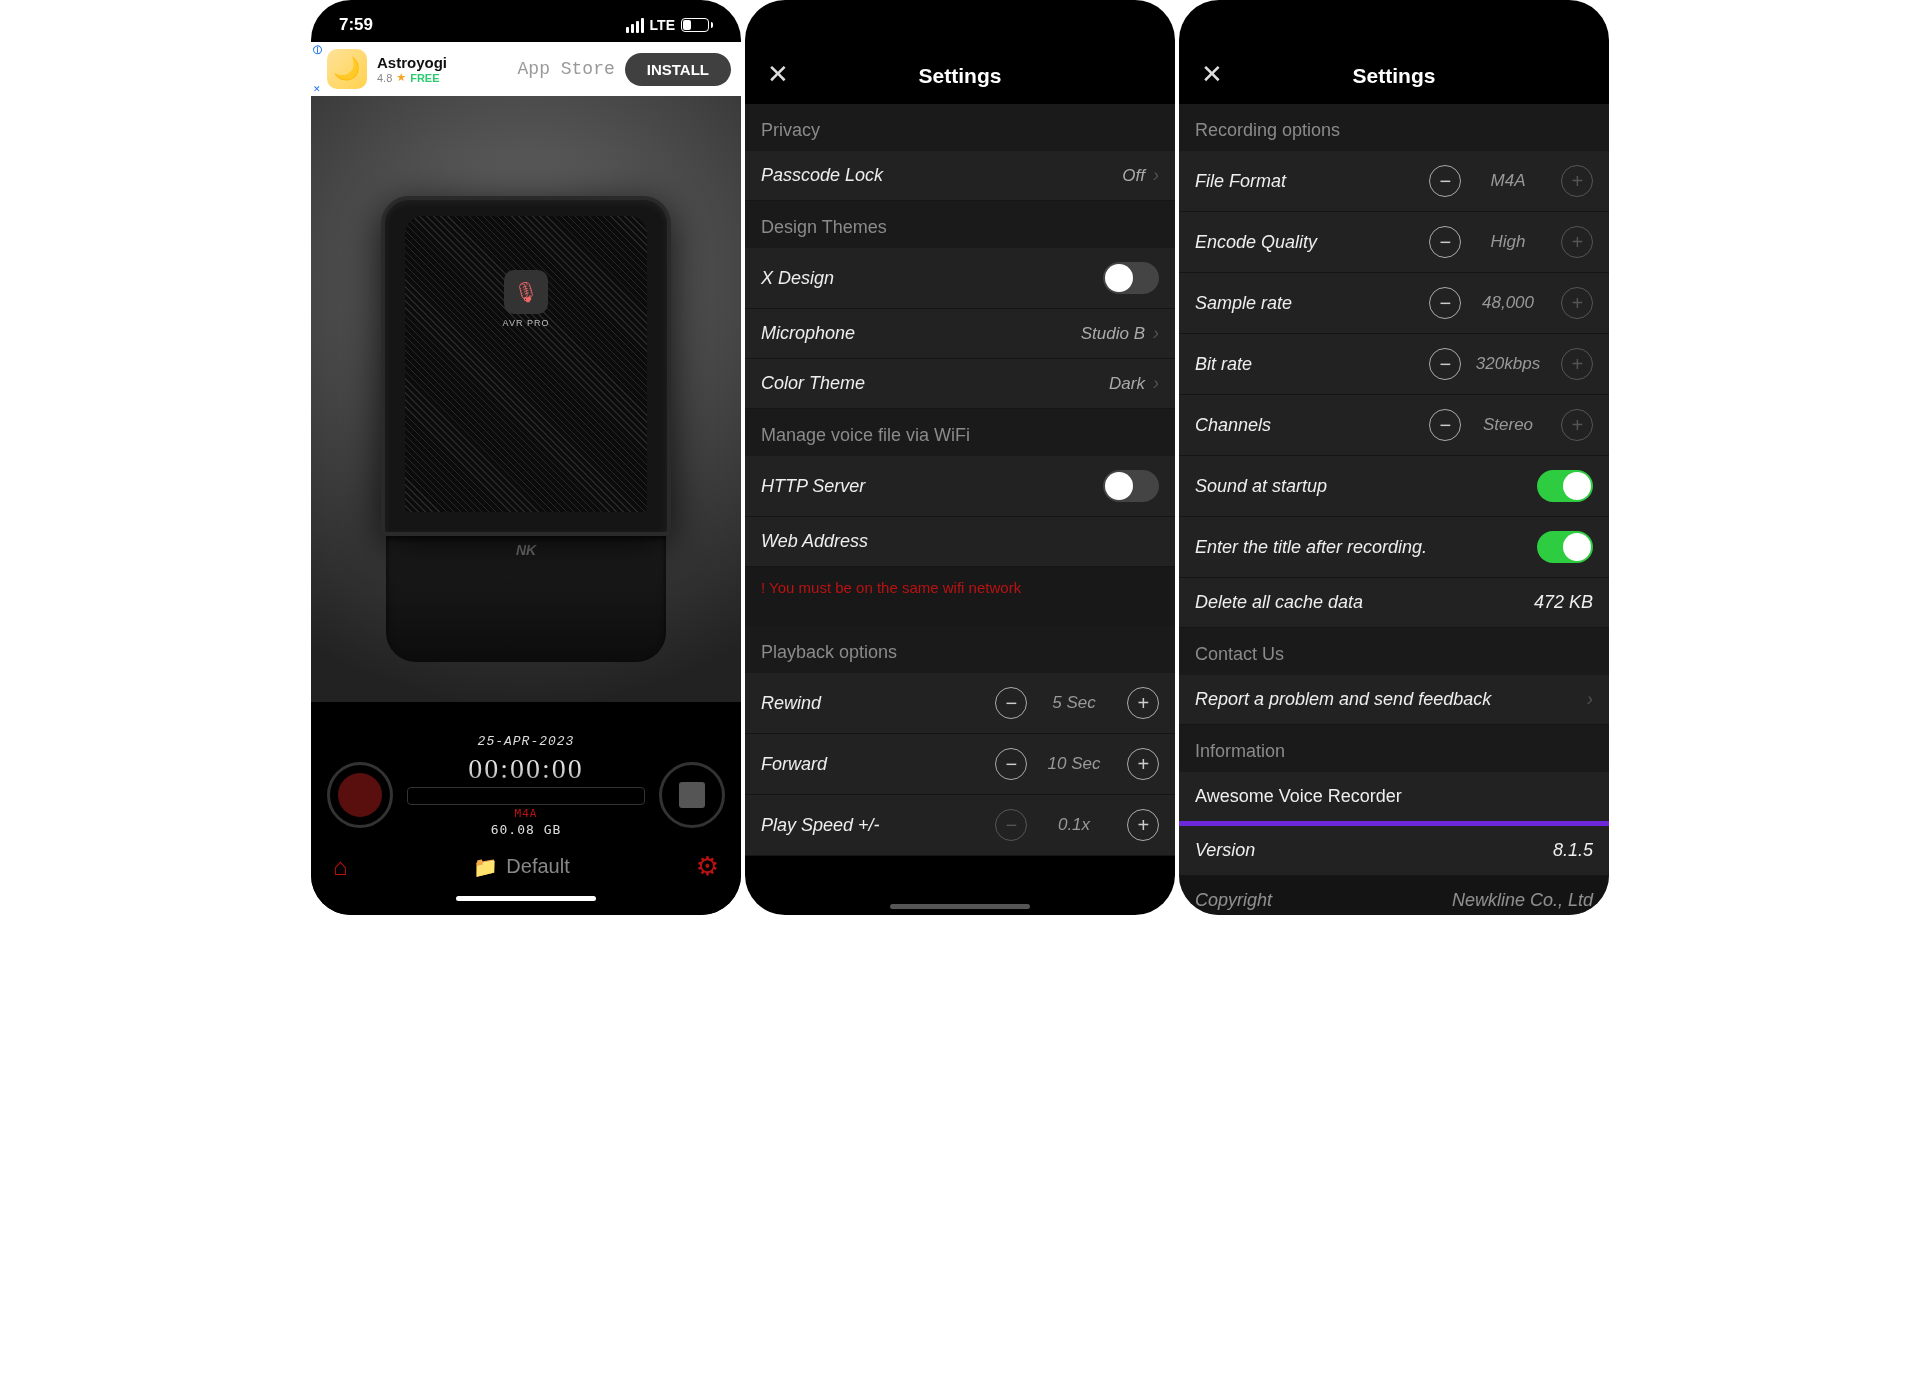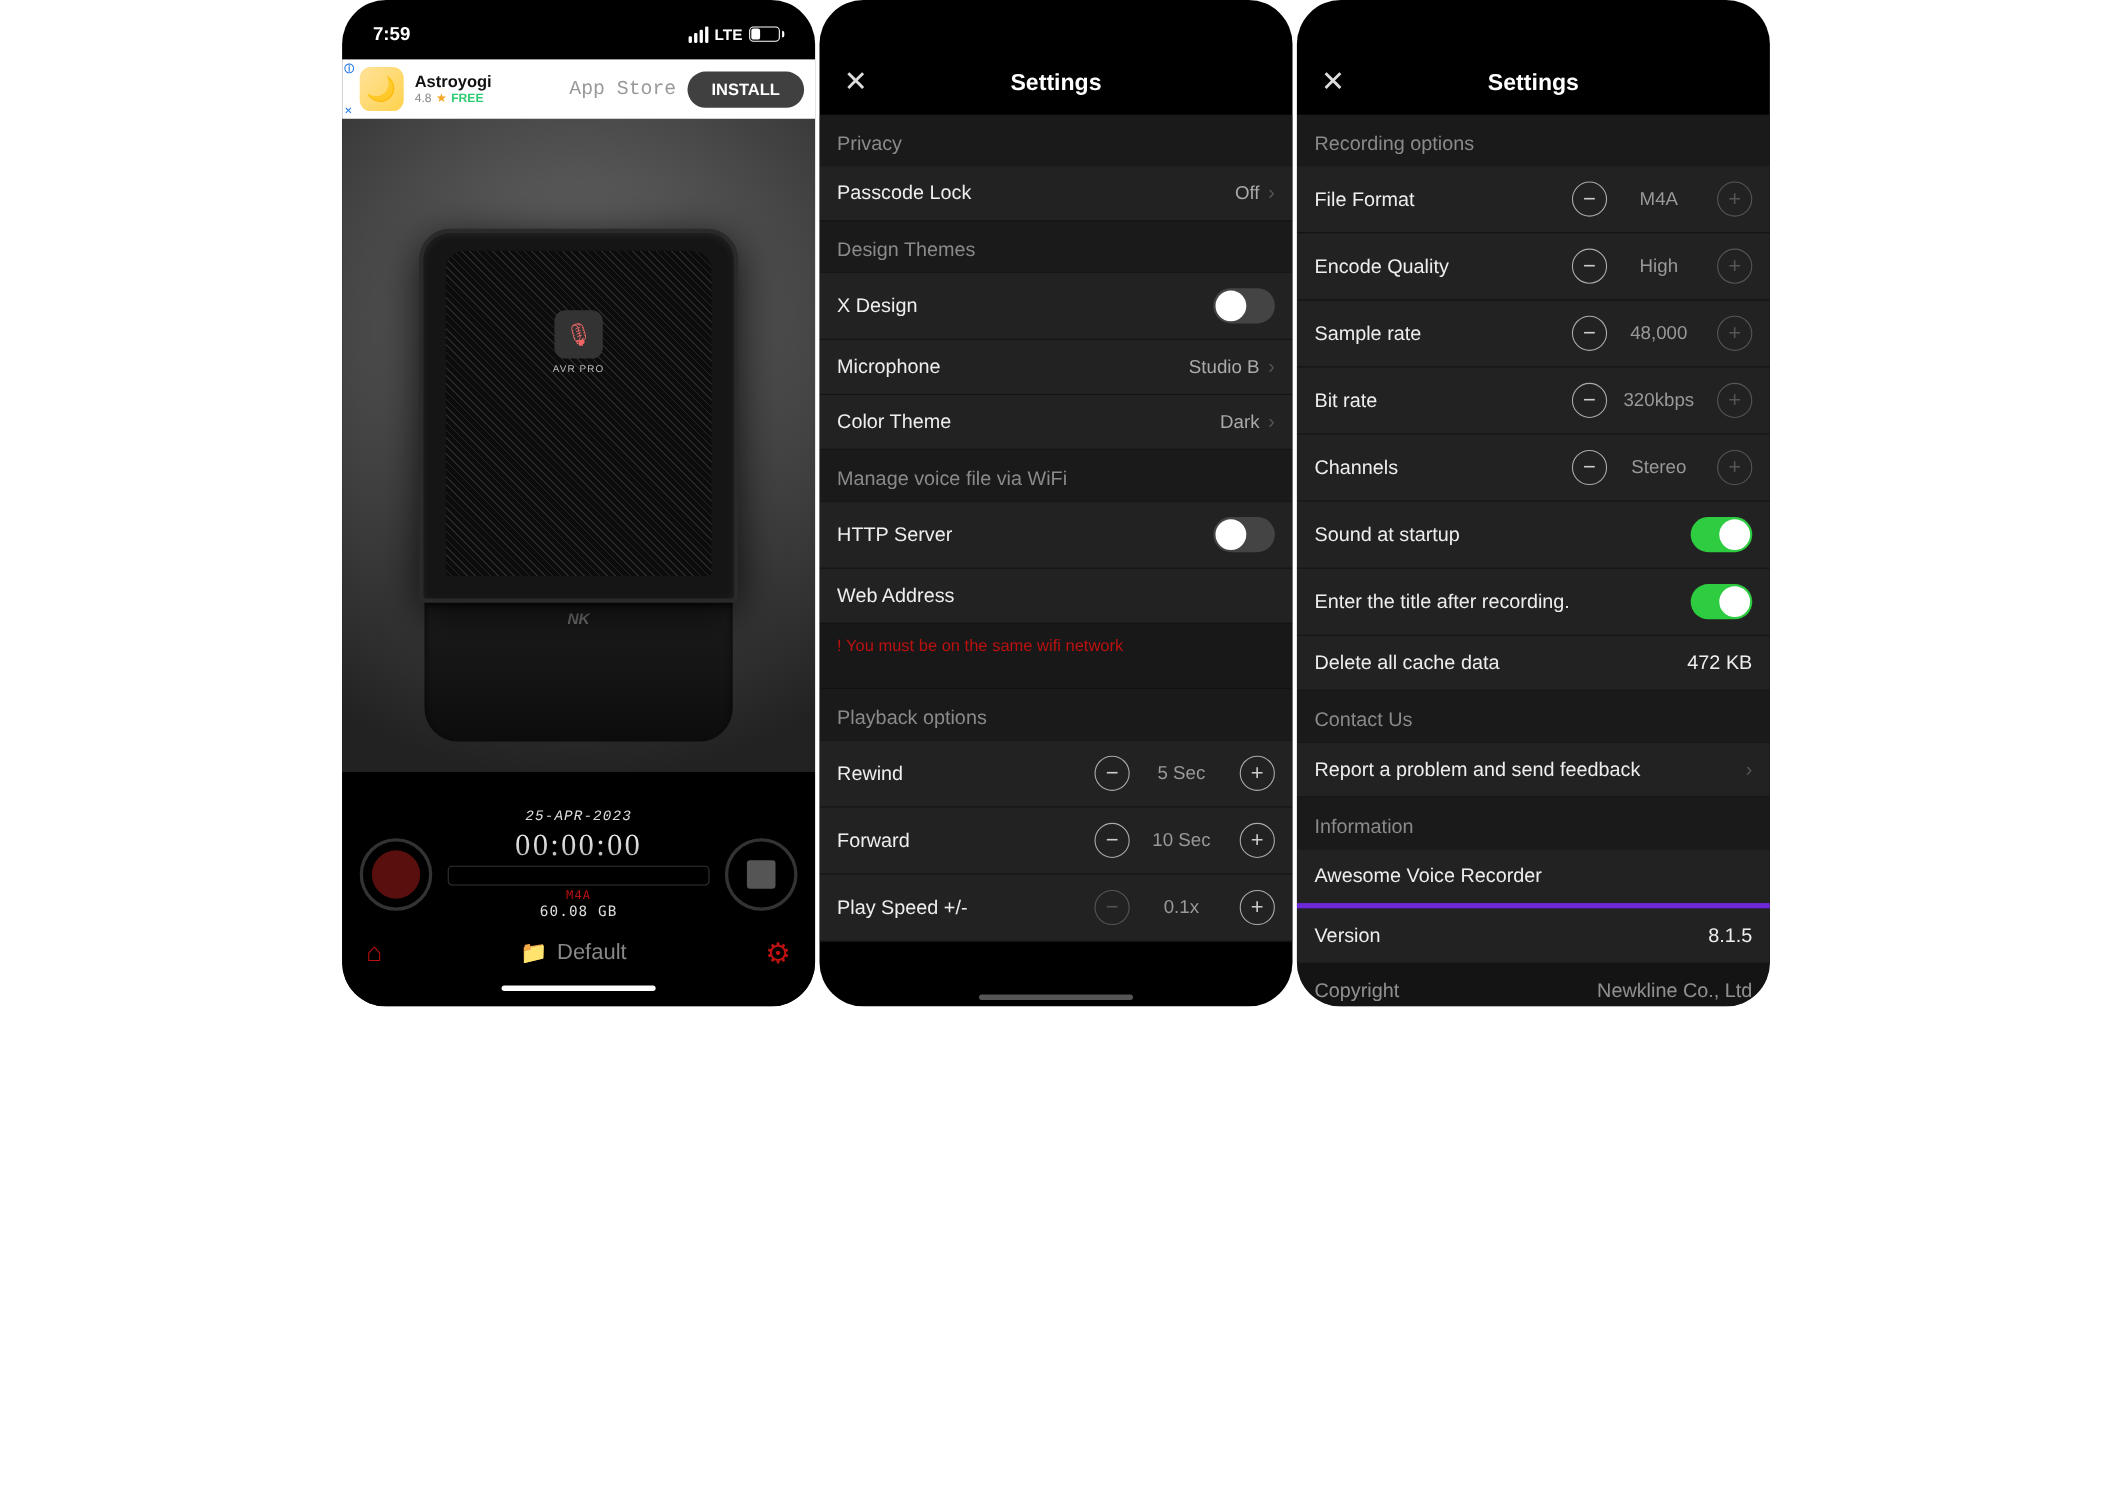--- a/index.html
+++ b/index.html
@@ -1,21 +1,21 @@
 <!DOCTYPE html>
 <html><head>
 <meta charset="utf-8">
 <style>
   * { margin: 0; padding: 0; box-sizing: border-box; }
   body { background: #fff; font-family: -apple-system, 'Helvetica Neue', sans-serif; display: flex; justify-content: center; }
   .wrap { display: flex; gap: 4px; padding: 0; }
   .phone { width: 430px; height: 915px; background: #000; border-radius: 40px; overflow: hidden; position: relative; display: flex; flex-direction: column; }
 
   
-  .status-bar { height: 54px; display: flex; align-items: center; justify-content: space-between; padding: 8px 28px 0; color: #fff; font-size: 17px; font-weight: 600; }
+  .status-bar { height: 42px; display: flex; align-items: center; justify-content: space-between; padding: 8px 28px 0; color: #fff; font-size: 17px; font-weight: 600; }
   .status-right { display: flex; align-items: center; gap: 6px; font-size: 14px; font-weight: 700; }
   .signal { display: flex; gap: 2px; align-items: flex-end; }
   .signal span { width: 3px; background: #fff; border-radius: 1px; }
   .signal span:nth-child(1){height:6px}.signal span:nth-child(2){height:9px}.signal span:nth-child(3){height:12px}.signal span:nth-child(4){height:15px}
   .battery { display: flex; align-items: center; gap: 2px; }
   .batt-body { width: 28px; height: 14px; border: 1.5px solid #fff; border-radius: 4px; position: relative; display: flex; align-items: center; justify-content: center; }
   .batt-fill { position: absolute; left: 1px; top: 1px; bottom: 1px; width: 31%; background: #fff; border-radius: 2px; }
   .batt-pct { position: relative; font-size: 10px; font-weight: 700; color: #000; mix-blend-mode: difference; }
   .batt-tip { width: 2px; height: 6px; background: #fff; border-radius: 0 2px 2px 0; }
 
@@ -62,21 +62,21 @@
   .store  { color:#b11; font-size:24px; }
   .home-ind { width: 140px; height: 5px; background: #fff; border-radius: 3px; margin: 14px auto 6px; }
   .home-ind.dark { background: #555; }
 
   
   .settings-hdr { height: 104px; display: flex; align-items: flex-end; justify-content: center; padding-bottom: 16px; position: relative; }
   .settings-hdr .close { position: absolute; left: 22px; bottom: 14px; color: #ddd; font-size: 26px; }
   .settings-title { color: #fff; font-size: 21px; font-weight: 600; }
   .settings-list { flex: 1; overflow: hidden; }
   .sect { color: #8a8a8a; font-size: 18px; padding: 16px 16px 10px; background: #1a1a1a; }
-  .row { background: #222; border-bottom: 1px solid #151515; padding: 14px 16px; display: flex; align-items: center; justify-content: space-between; color: #eee; font-size: 18px; min-height: 50px; }
+  .row { background: #222; border-bottom: 1px solid #151515; padding: 14px 16px; display: flex; align-items: center; justify-content: space-between; color: #eee; font-size: 18px; min-height: 50px; font-style: italic; }
   .row .val { color: #aaa; font-size: 17px; margin-right: 6px; }
   .chev { color: #555; font-size: 18px; margin-left:2px; }
   .toggle { width: 56px; height: 32px; border-radius: 16px; background: #444; position: relative; }
   .toggle .knob { position:absolute; top:2px; left:2px; width:28px; height:28px; border-radius:50%; background:#fff; transition:none; }
   .toggle.on { background:#2ecc40; }
   .toggle.on .knob { left:26px; }
   .stepper { display:flex; align-items:center; gap: 12px; }
   .circ { width: 32px; height: 32px; border: 1.5px solid #aaa; border-radius: 50%; display:flex; align-items:center; justify-content:center; color:#ccc; font-size:20px; line-height:1; position:relative; }
   .circ.dim { border-color:#555; color:#555; }
   .stepper .val { min-width: 70px; text-align: center; color:#999; font-size:17px; }

